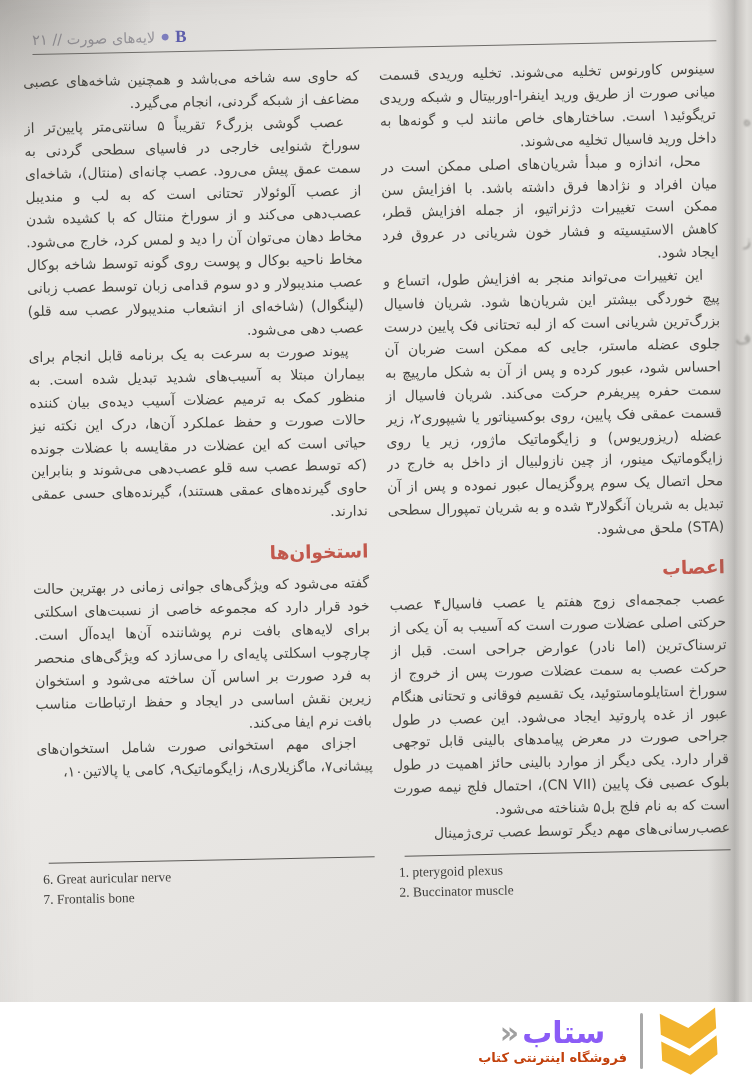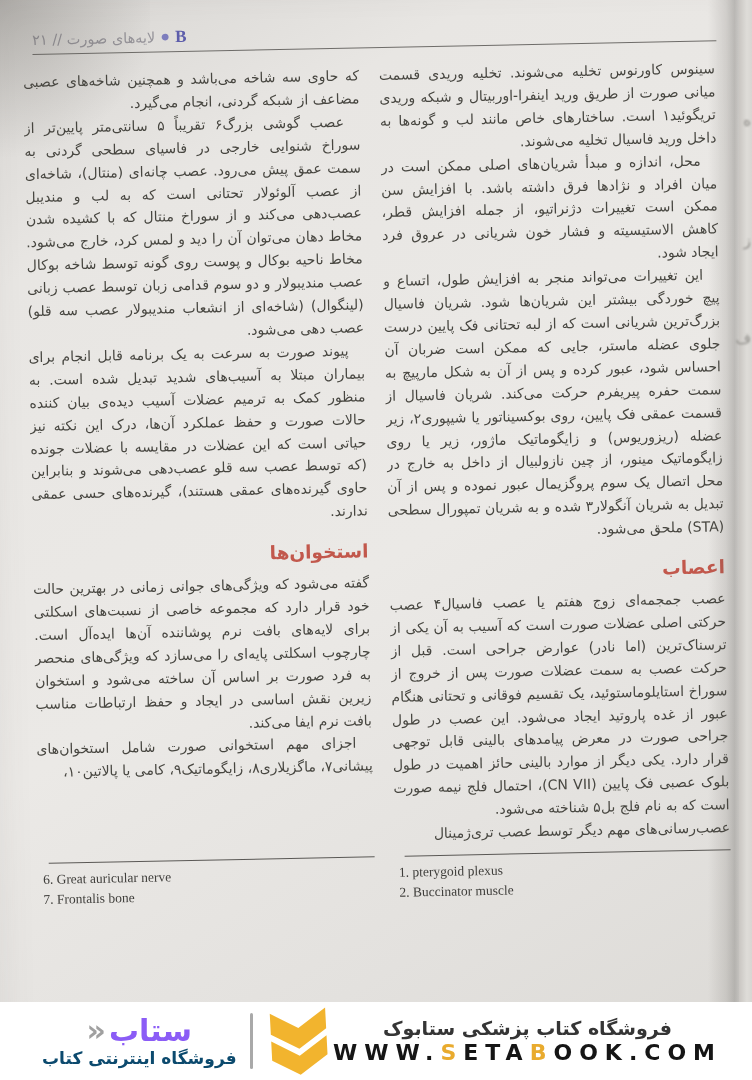--- a/index.html
+++ b/index.html
@@ -63,21 +63,21 @@
   .shop-title{font-size:19px;font-weight:700;color:#353535;direction:rtl;}
   .shop-url{direction:ltr;font-size:22px;font-weight:700;letter-spacing:7px;color:#151515;white-space:nowrap;}
   .shop-url .gold{color:#e9ab2e;}
   .logo{display:flex;align-items:center;gap:0;}
   .logo-emblem{width:66px;height:72px;flex:0 0 auto;}
   .logo-divider{width:3px;height:56px;background:#a9a9a9;border-radius:2px;margin:0 13px;}
   .logo-words{display:flex;flex-direction:column;align-items:center;}
   .logo-wordrow{display:flex;direction:rtl;align-items:baseline;gap:3px;}
   .logo-word{color:#8b5cf6;font-size:30px;font-weight:700;line-height:32px;}
   .logo-mark{color:#a0a0a0;font-size:30px;font-weight:700;line-height:32px;}
-  .logo-tagline{color:#0c4a6e;font-size:17px;font-weight:700;margin-top:1px;direction:rtl;}
+  .logo-tagline{color:#c2410c;font-size:13px;font-weight:700;margin-top:1px;direction:rtl;}
 </style>
 </head>
 <body>
 
 <div class="photo">
   <div class="paper">
     <div class="content">
 
       <div class="header">
         <span class="header-badge">B</span>
@@ -126,24 +126,20 @@
 
   <div class="corner-shade"></div>
   <div class="crease"></div>
   <div class="next-page"></div>
   <span class="edge-frag" style="top:112px;">ه</span>
   <span class="edge-frag" style="top:232px;">ز</span>
   <span class="edge-frag" style="top:330px;">ف</span>
 </div>
 
 <div class="banner">
-  <div class="shop">
-    <div class="shop-title">فروشگاه کتاب پزشکی ستابوک</div>
-    <div class="shop-url"><span>WWW.</span><span class="gold">S</span><span>ETA</span><span class="gold">B</span><span>OOK.COM</span></div>
-  </div>
 
   <div class="logo">
     <svg class="logo-emblem" viewBox="0 0 76 82">
       <g transform="rotate(-3 38 41)">
         <path d="M6 8 L38 26 L70 4 L70 28 L38 50 L6 32 Z" fill="#f2b42e"></path>
         <path d="M6 40 L38 58 L70 36 L70 58 L38 80 L6 62 Z" fill="#f2b42e"></path>
       </g>
     </svg>
     <div class="logo-divider"></div>
     <div class="logo-words">

